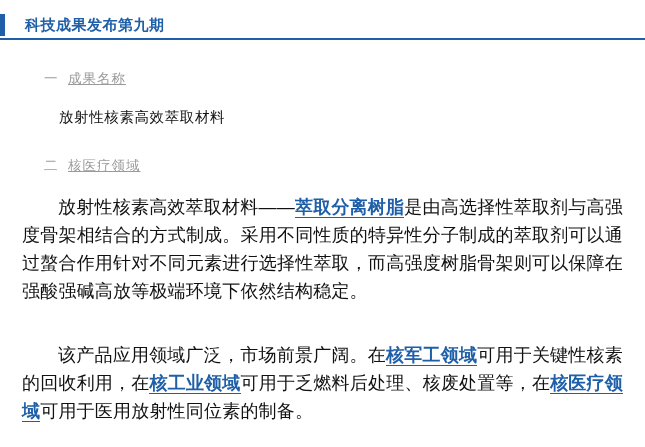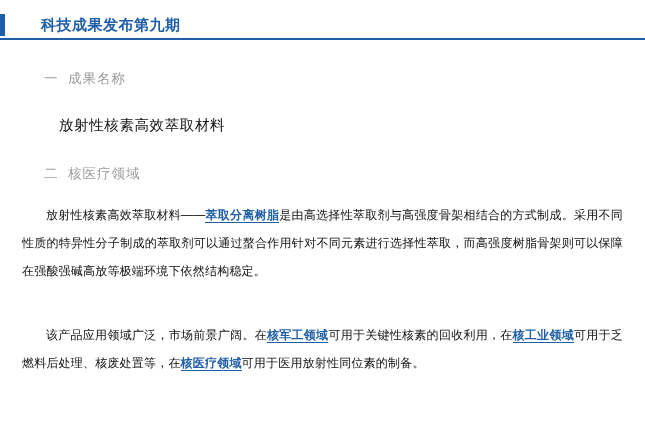--- a/index.html
+++ b/index.html
@@ -37,21 +37,20 @@
     margin-left: 0px;
     flex: 0 0 auto;
   }
   .header-title {
     font-size: 15px;
     font-weight: bold;
     color: #1f5fa8;
     padding-left: 20px;
     letter-spacing: 0.5px;
     line-height: 22px;
-    margin-left: 16px;
   }
   .header-rule {
     position: absolute;
     left: 0;
     right: 0;
     bottom: 0px;
     height: 2px;
     background: #1f5fa8;
   }
 
@@ -69,32 +68,33 @@
     align-items: baseline;
   }
   .section-label .num {
     display: inline-block;
     width: 46px;
     padding-left: 22px;
     box-sizing: border-box;
   }
   .section-label .txt {
     letter-spacing: 1px;
+    text-decoration: underline;
   }
 
   .result-name {
     font-size: 14.5px;
     color: #111111;
-    margin-top: 28px;
+    margin-top: 20px;
     padding-left: 37px;
     letter-spacing: 0.6px;
   }
 
   .para {
-    font-size: 12px;
+    font-size: 18px;
     color: #111111;
     line-height: 28px;
     text-align: justify;
     text-justify: inter-ideograph;
     margin-top: 18px;
     text-indent: 2em;
     letter-spacing: 0.2px;
   }
   .para.second {
     margin-top: 36px;

